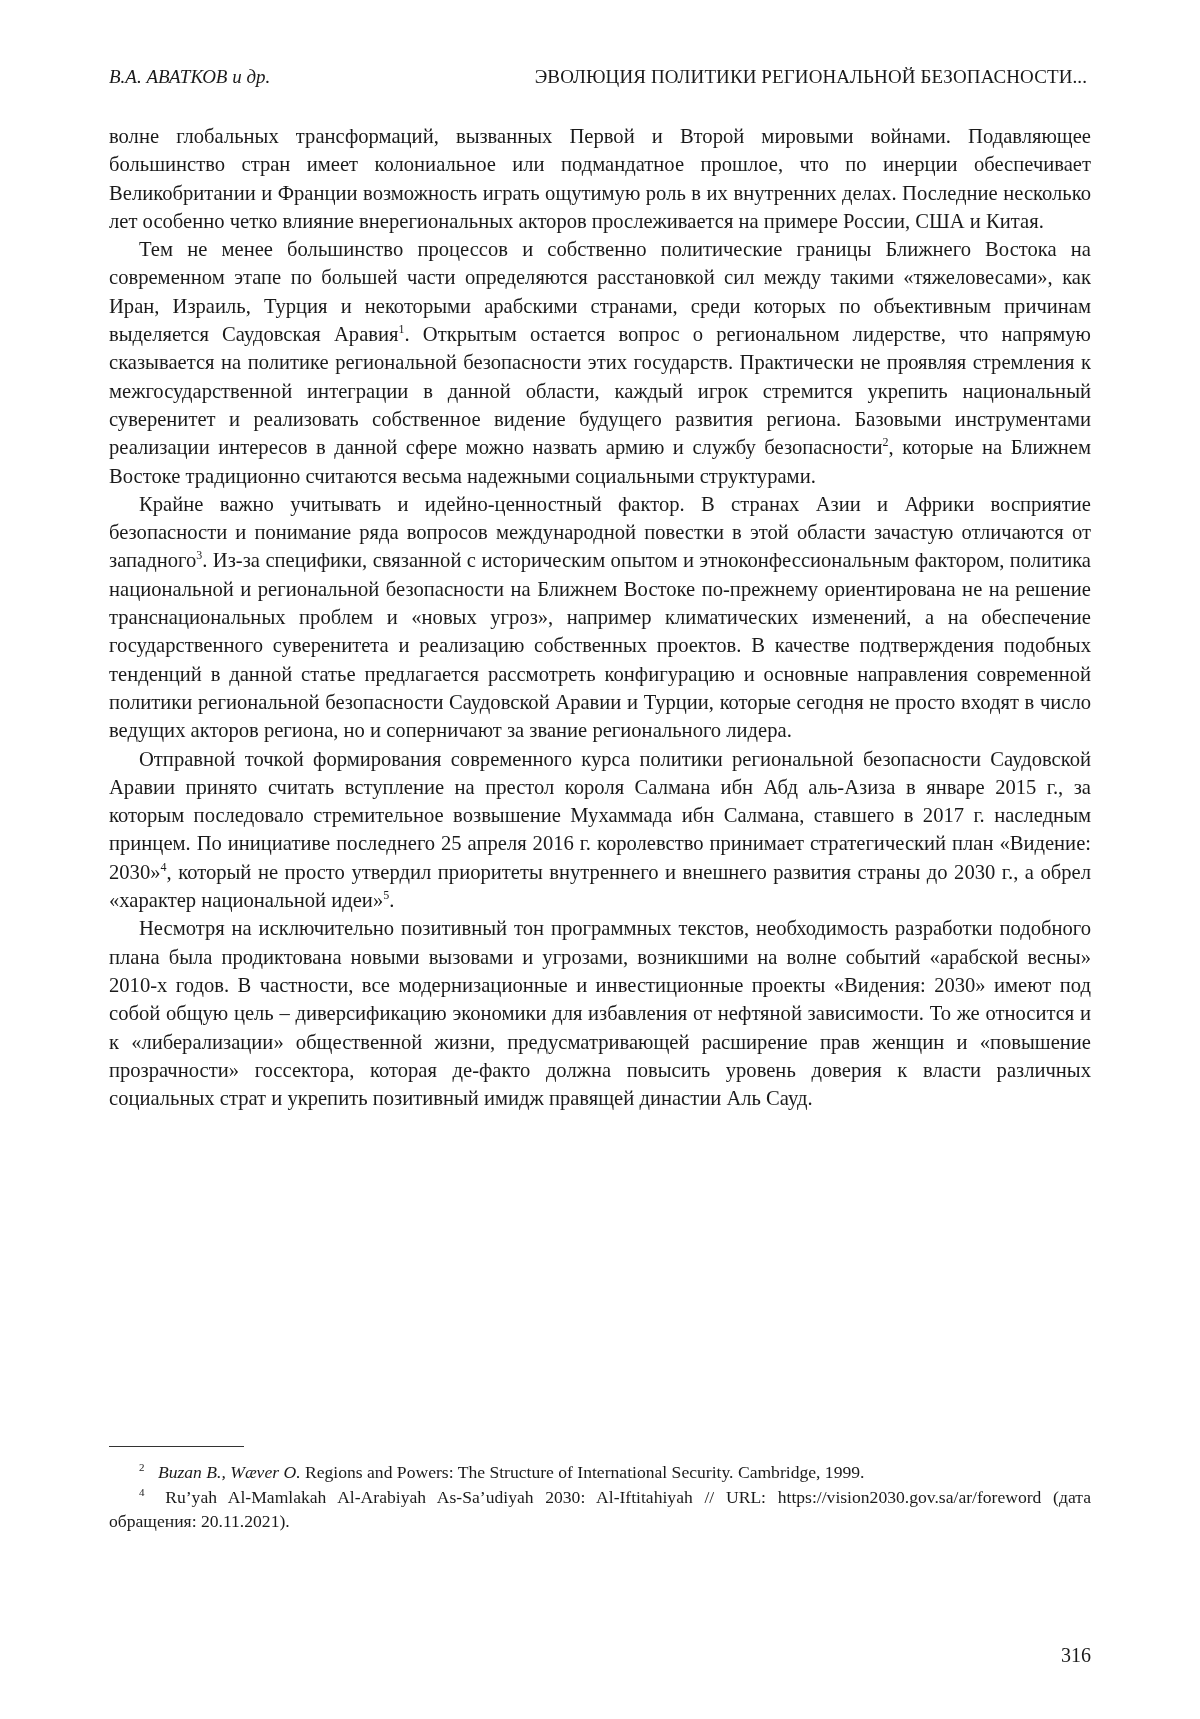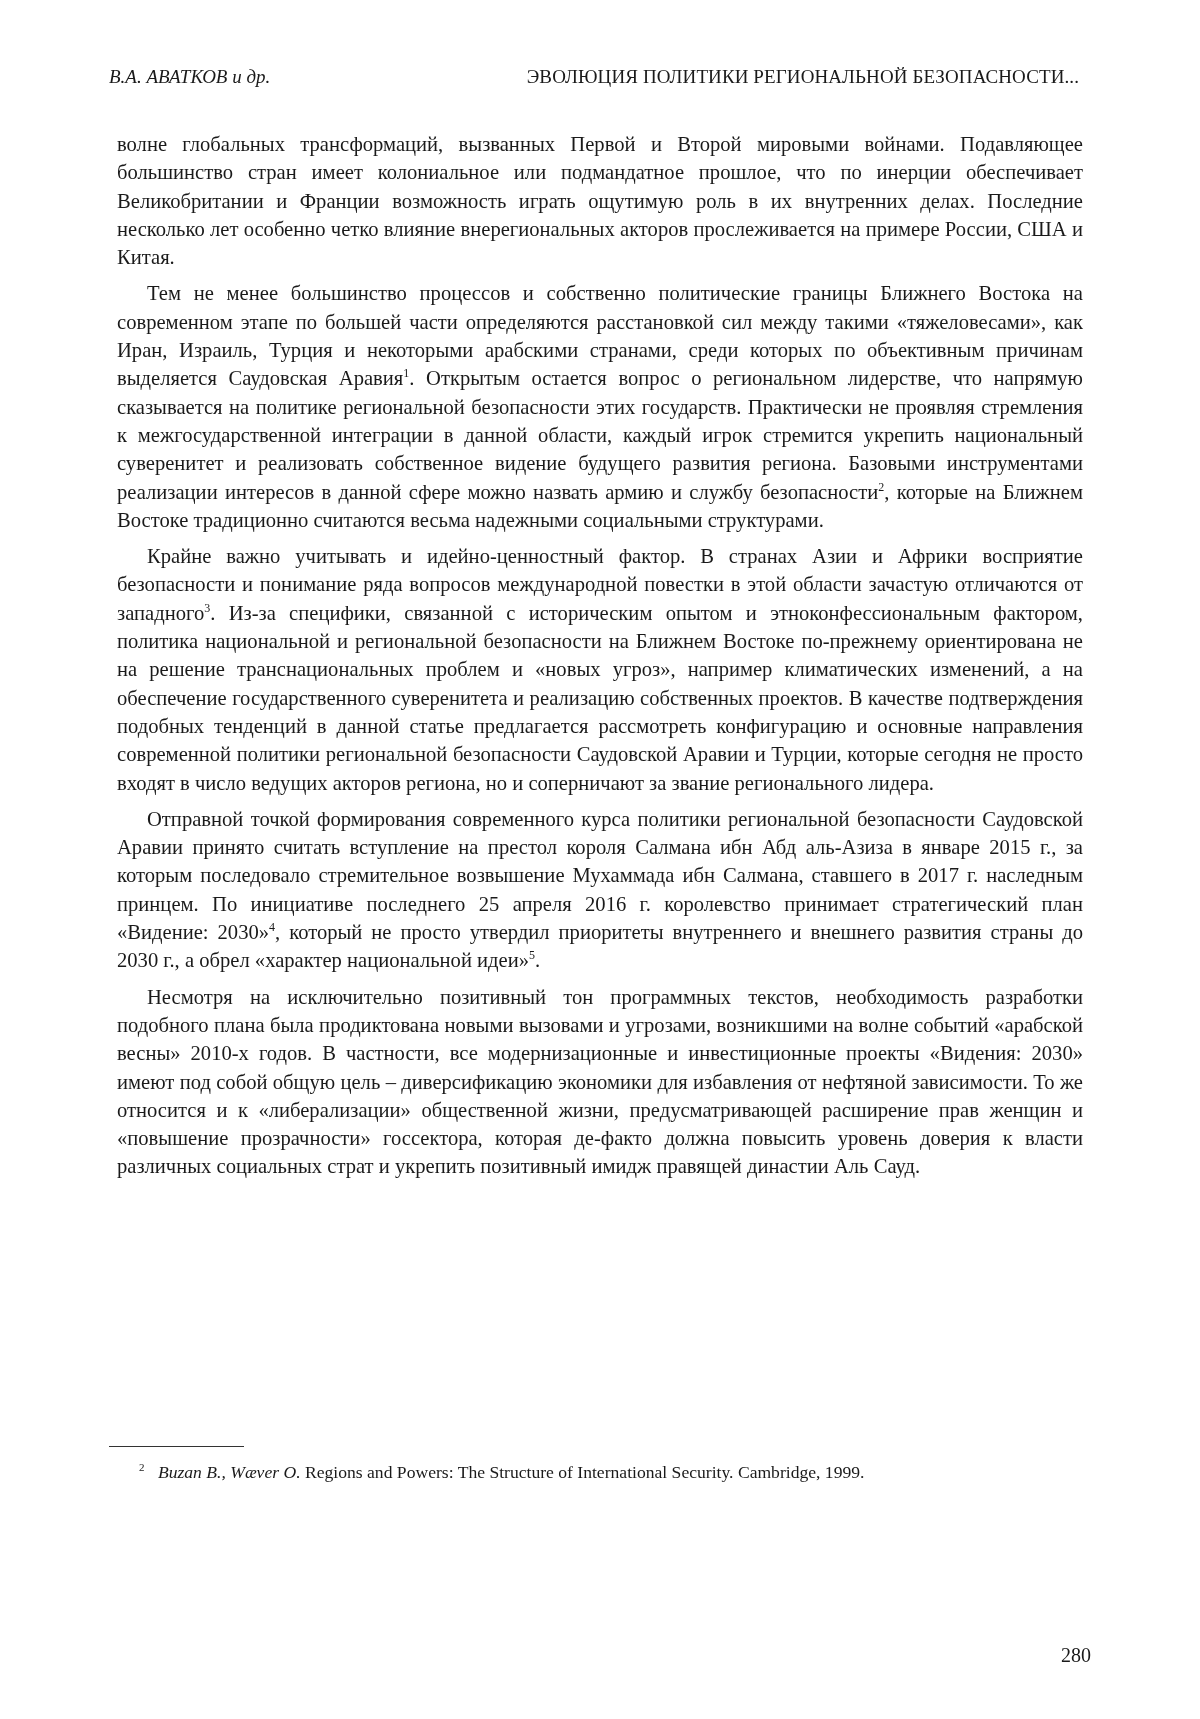--- a/index.html
+++ b/index.html
@@ -1,22 +1,22 @@
 <!DOCTYPE html>
 <html><head>
 <meta charset="utf-8">
 <style>
   html, body { margin: 0; padding: 0; background: #ffffff; }
   body { width: 1200px; height: 1719px; position: relative; overflow: hidden; color: #1a1a1a; font-family: "Liberation Serif", serif; }
   .page { position: absolute; left: 109px; top: 0; width: 982px; }
   .running-head { position: absolute; top: 66px; left: 0; width: 982px; height: 28px; font-size: 19px; }
   .rh-author { position: absolute; left: 0; top: 0; font-style: italic; }
-  .rh-title { position: absolute; right: 12px; top: 0; letter-spacing: 0.1px; }
+  .rh-title { position: absolute; right: 4px; top: 0; letter-spacing: 0.1px; }
   .body-text { position: absolute; top: 122px; left: 0; width: 982px; font-size: 20.6px; line-height: 28.3px; text-align: justify; }
-  .body-text p { margin: 8px; text-indent: 0; }
+  .body-text p { margin: 0; text-indent: 0; }
   .body-text p.ind { text-indent: 30px; }
   .section-heading { font-weight: bold; font-size: 20px; margin: 21px 0 0 30px !important; text-indent: 0 !important; line-height: 28px; letter-spacing: 0.1px; }
   sup { font-size: 12px; line-height: 0; vertical-align: super; }
   .fn-rule { position: absolute; top: 1446px; left: 0; width: 135px; height: 1px; background: #333; }
   .footnotes { position: absolute; top: 1460px; left: 0; width: 982px; font-size: 17.6px; line-height: 24.5px; text-align: justify; }
   .footnotes p { margin: 0; text-indent: 30px; }
   .footnotes sup { font-size: 11px; }
   .fn-italic { font-style: italic; margin-left: 9px; }
   .page-number { position: absolute; top: 1644px; right: 0; font-size: 20px; }
 </style>
@@ -40,16 +40,17 @@
 
     <p class="ind"><span>Отправной точкой формирования современного курса политики региональной безопасности Саудовской Аравии принято считать вступление на престол короля Салмана ибн Абд аль-Азиза в январе 2015 г., за которым последовало стремительное возвышение Мухаммада ибн Салмана, ставшего в 2017 г. наследным принцем. По инициативе последнего 25  апреля 2016 г. королевство принимает стратегический план «Видение: 2030»</span><sup>4</sup><span>, который не просто утвердил приоритеты внутреннего и внешнего развития страны до 2030 г., а обрел «характер национальной идеи»</span><sup>5</sup><span>.</span></p>
 
     <p class="ind">Несмотря на исключительно позитивный тон программных текстов, необходимость разработки подобного плана была продиктована новыми вызовами и угрозами, возникшими на волне событий «арабской весны» 2010-х годов. В частности, все модернизационные и инвестиционные проекты «Видения: 2030» имеют под собой общую цель – диверсификацию экономики для избавления от нефтяной зависимости. То же относится и к «либерализации» общественной жизни, предусматривающей расширение прав женщин и «повышение прозрачности» госсектора, которая де-факто должна повысить уровень доверия к власти различных социальных страт и укрепить позитивный имидж правящей династии Аль Сауд.</p>
   </div>
 
   <div class="fn-rule"></div>
 
   <div class="footnotes">
     <p><sup>2</sup> <span class="fn-italic">Buzan B., Wæver O.</span><span> Regions and Powers: The Structure of International Security. Cambridge, 1999.</span></p>
+    <p><sup>4</sup> <span class="fn-italic"></span><span>Ru’yah Al-Mamlakah Al-Arabiyah As-Sa’udiyah 2030: Al-Iftitahiyah // URL: https://vision2030.gov.sa/ar/foreword (дата обращения: 20.11.2021).</span></p>
   </div>
 
-  <div class="page-number">280</div>
+  <div class="page-number">316</div>
 </div>
 
 </body></html>

